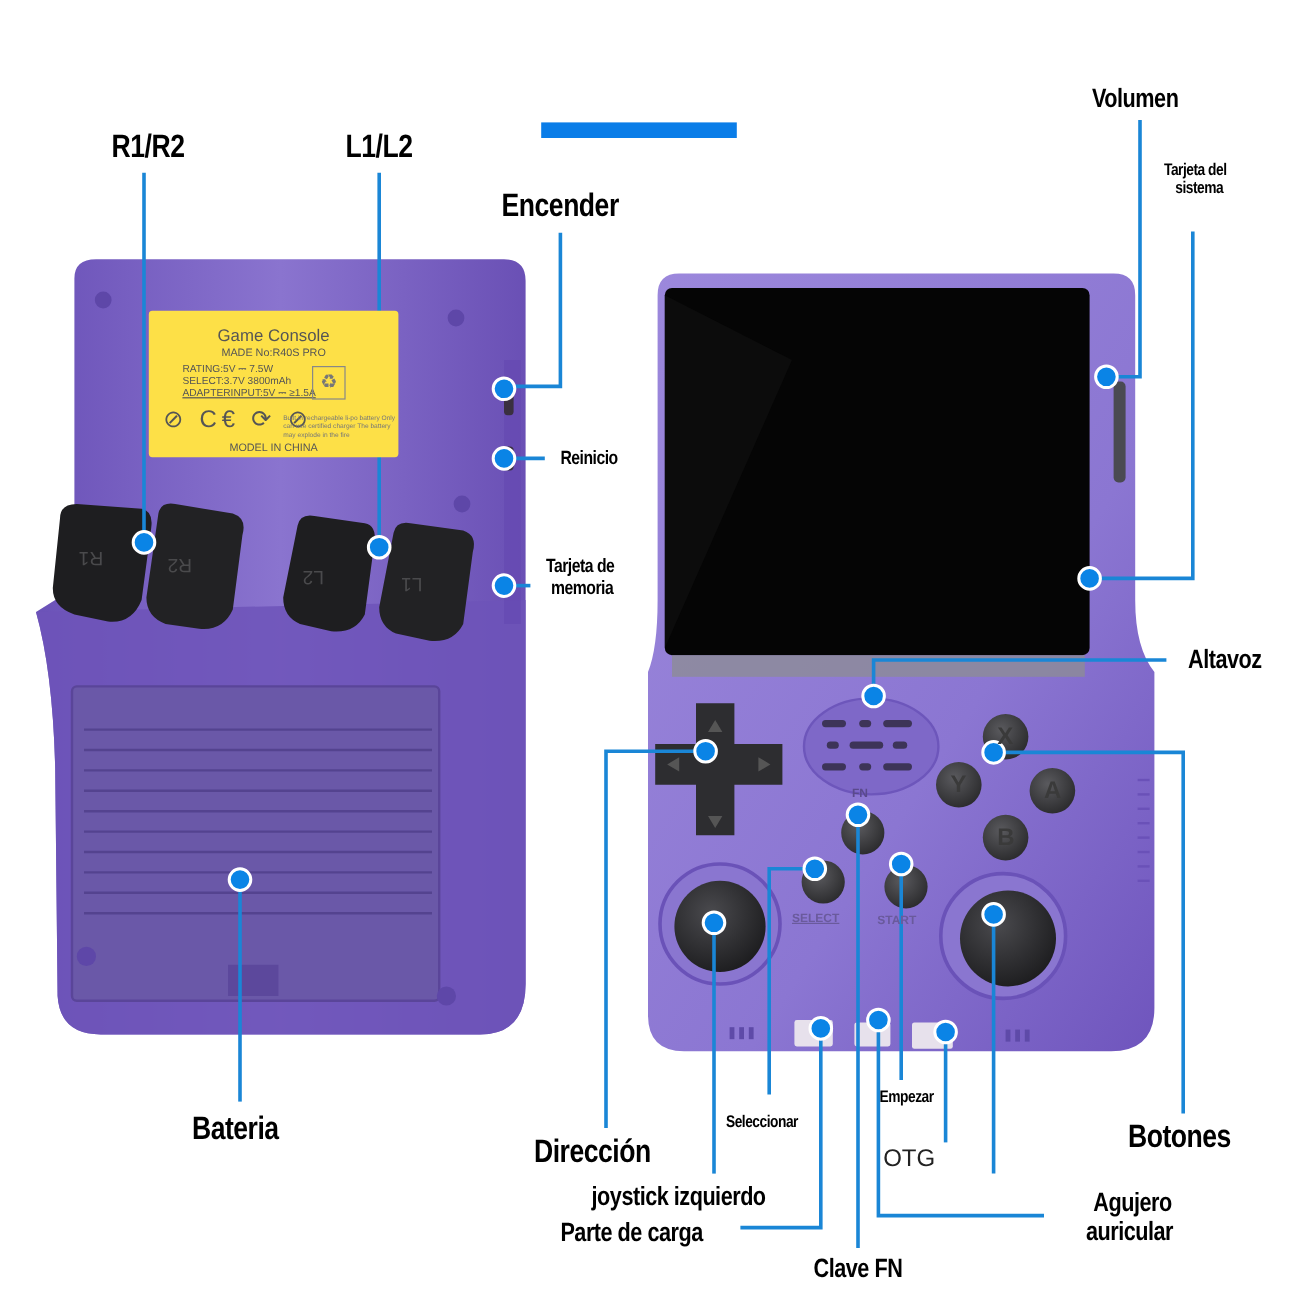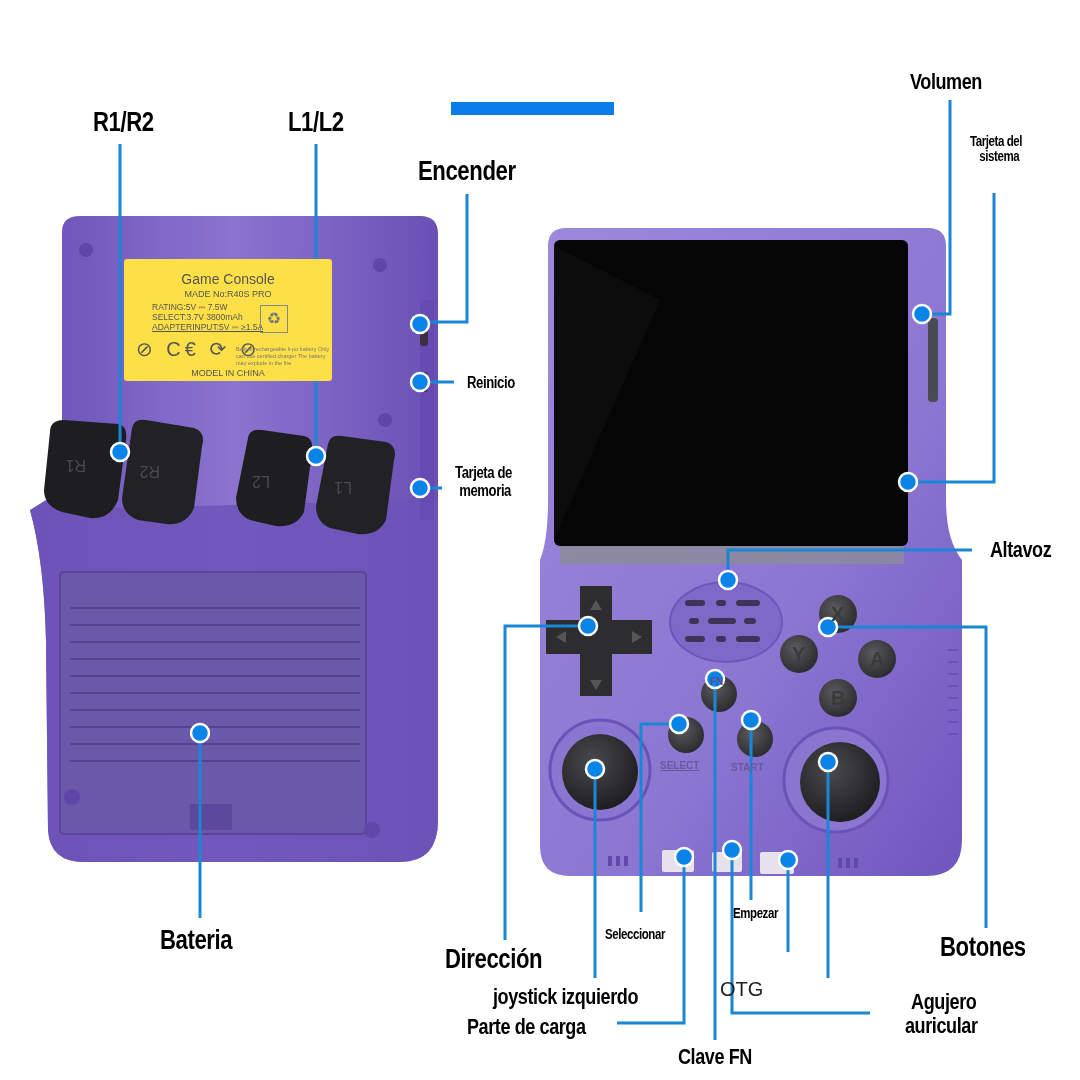--- a/index.html
+++ b/index.html
@@ -215,21 +215,21 @@
       <circle cx="684" cy="857" r="9"></circle>
       <circle cx="732" cy="850" r="9"></circle>
       <circle cx="788" cy="860" r="9"></circle>
     </g>
   </svg>
 
   <span class="btnlbl" style="left:831px;top:603px;font-size:20px;">X</span>
   <span class="btnlbl" style="left:792px;top:643px;font-size:20px;">Y</span>
   <span class="btnlbl" style="left:870px;top:648px;font-size:20px;">A</span>
   <span class="btnlbl" style="left:831px;top:687px;font-size:20px;">B</span>
-  <span class="btnlbl" style="left:710px;top:656px;font-size:10px;color:#5a4a8c;margin-top:20px;">FN</span>
+  <span class="btnlbl" style="left:710px;top:656px;font-size:10px;color:#5a4a8c;">FN</span>
   <span class="btnlbl" style="left:660px;top:760px;font-size:10px;color:#6a5a9c;text-decoration:underline;">SELECT</span>
   <span class="btnlbl" style="left:731px;top:762px;font-size:10px;color:#6a5a9c;">START</span>
 
   <div class="sticker">
     <div class="t">Game Console</div>
     <div class="m">MADE No:R40S PRO</div>
     <div class="r" style="top:43px;">RATING:5V ⎓ 7.5W</div>
     <div class="r" style="top:53px;">SELECT:3.7V 3800mAh</div>
     <div class="r" style="top:63px;text-decoration:underline;">ADAPTERINPUT:5V ⎓ ≥1.5A</div>
     <div style="position:absolute;left:136px;top:46px;width:26px;height:26px;border:1px solid #888;font-size:16px;line-height:26px;text-align:center;color:#777;">♻</div>
@@ -251,21 +251,21 @@
   <div class="lbl med" style="left:910px;top:70px;">Volumen</div>
   <div class="lbl xs c" style="left:970px;top:134px;">
     <div>Tarjeta del</div>
     <div style="padding-left:8px;">sistema</div>
   </div>
   <div class="lbl med" style="left:990px;top:538px;">Altavoz</div>
 
   <div class="lbl big" style="left:445px;top:945px;">Dirección</div>
   <div class="lbl xs" style="left:605px;top:927px;">Seleccionar</div>
   <div class="lbl xs" style="left:733px;top:906px;">Empezar</div>
-  <div class="lbl otg" style="left:720px;top:955px;margin-top:23px;">OTG</div>
+  <div class="lbl otg" style="left:736px;top:955px;">OTG</div>
   <div class="lbl big" style="left:940px;top:933px;">Botones</div>
   <div class="lbl med" style="left:493px;top:985px;">joystick izquierdo</div>
   <div class="lbl med" style="left:467px;top:1015px;">Parte de carga</div>
   <div class="lbl med c" style="left:905px;top:990px;">
     <div style="padding-left:6px;">Agujero</div>
     <div>auricular</div>
   </div>
   <div class="lbl med" style="left:678px;top:1045px;">Clave FN</div>
 </div>
 

